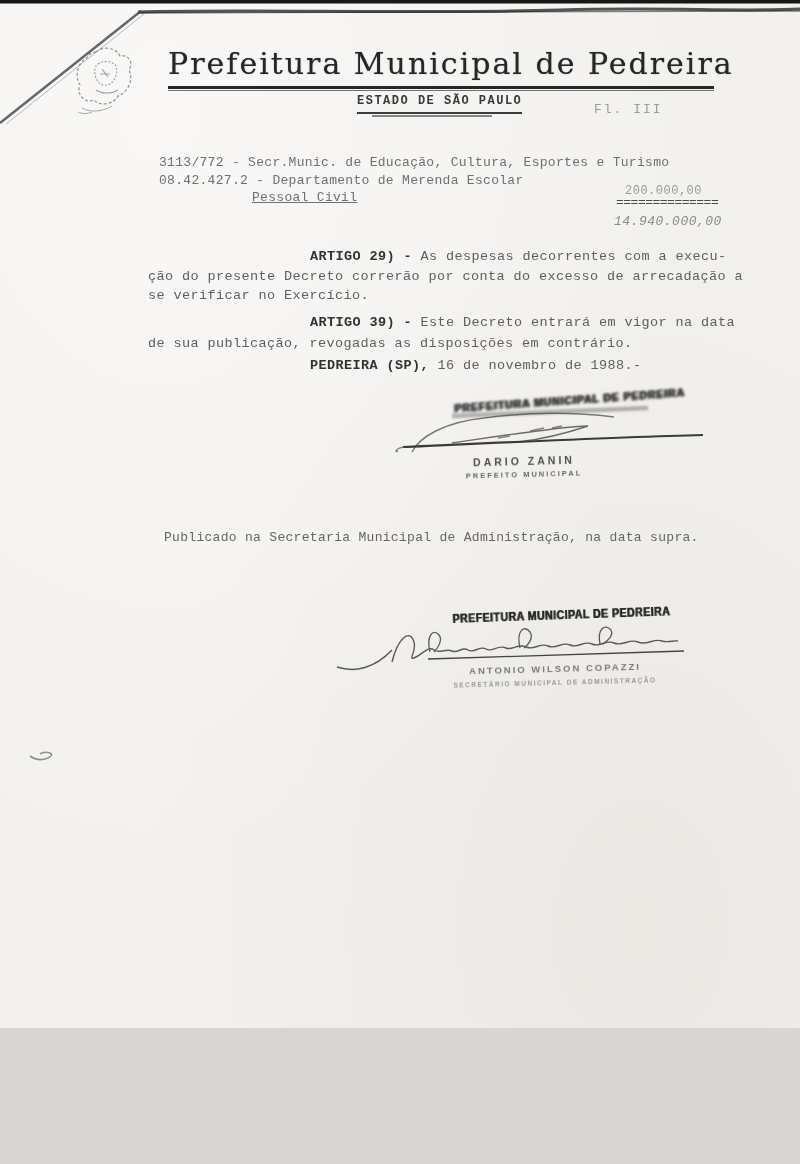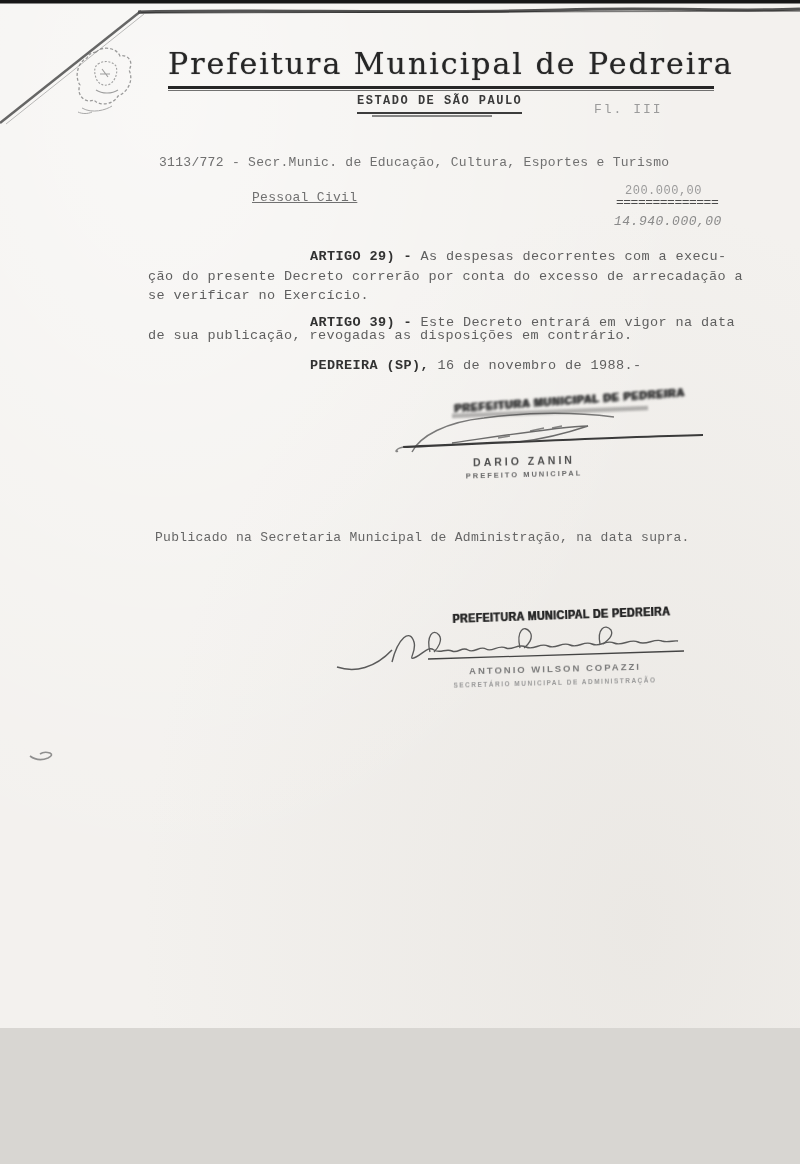--- a/index.html
+++ b/index.html
@@ -82,39 +82,40 @@
   </div>
 
   <div class="abs title" style="left:168px;top:46px;">Prefeitura Municipal de Pedreira</div>
   <div class="abs title-rule" style="left:168px;top:86px;width:546px;height:3px;"></div>
   <div class="abs title-rule2" style="left:168px;top:90px;width:546px;height:1px;"></div>
   <div class="abs subtitle" style="left:357px;top:94px;">ESTADO DE SÃO PAULO</div>
   <div class="abs subtitle-rule" style="left:372px;top:115px;width:120px;height:1.5px;"></div>
   <div class="abs flnum" style="left:594px;top:102px;">Fl. III</div>
 
   <div class="abs body-line" style="left:159px;top:155px;">3113/772 - Secr.Munic. de Educação, Cultura, Esportes e Turismo</div>
+  <div class="abs body-line" style="left:159px;top:173px;">08.42.427.2 - Departamento de Merenda Escolar</div>
   <div class="abs body-line" style="left:252px;top:190px;text-decoration:underline;">Pessoal Civil</div>
   <div class="abs amount1" style="left:625px;top:184px;">200.000,00</div>
   <div class="abs amount-rule" style="left:616px;top:195px;">==============</div>
   <div class="abs amount2" style="left:614px;top:214px;">14.940.000,00</div>
 
   <div class="abs para" style="left:310px;top:249px;"><b>ARTIGO 29) -</b><span>  As despesas decorrentes com a execu-</span></div>
   <div class="abs para" style="left:148px;top:269px;">ção do presente Decreto correrão por conta do excesso de arrecadação a</div>
   <div class="abs para" style="left:148px;top:288px;">se verificar no Exercício.</div>
 
   <div class="abs para" style="left:310px;top:315px;"><b>ARTIGO 39) -</b><span> Este Decreto entrará em vigor na  data</span></div>
-  <div class="abs para" style="left:148px;top:328px;">de sua publicação, revogadas as disposições em contrário.</div>
+  <div class="abs para" style="left:148px;top:336px;">de sua publicação, revogadas as disposições em contrário.</div>
 
   <div class="abs para" style="left:310px;top:358px;"><b class="bold-ink">PEDREIRA (SP),</b><span> 16 de novembro de 1988.-</span></div>
 
   <div class="abs stamp1" style="left:454px;top:402px;">PREFEITURA MUNICIPAL DE PEDREIRA</div>
   <div class="abs mayor-name" style="left:444px;top:455px;width:160px;">DARIO ZANIN</div>
   <div class="abs mayor-title" style="left:444px;top:470px;width:160px;">PREFEITO MUNICIPAL</div>
 
-  <div class="abs body-line" style="left:155px;top:530px;color:#666;">Publicado na Secretaria Municipal de Administração, na data supra.</div>
+  <div class="abs body-line" style="left:164px;top:530px;color:#666;">Publicado na Secretaria Municipal de Administração, na data supra.</div>
 
   <div class="abs stamp2" style="left:452px;top:611px;">PREFEITURA MUNICIPAL DE PEDREIRA</div>
   <div class="abs sec-name" style="left:440px;top:663px;width:230px;">ANTONIO WILSON COPAZZI</div>
   <div class="abs sec-title" style="left:430px;top:679px;width:250px;">SECRETÁRIO MUNICIPAL DE ADMINISTRAÇÃO</div>
 
   <svg class="overlay" width="800" height="1164" viewBox="0 0 800 1164">
     <rect x="0" y="0" width="800" height="3.5" fill="#171717"></rect>
     <path d="M138,12 C240,9 420,14 560,10 C660,7 740,12 800,9" stroke="#2c2c2c" stroke-width="3" fill="none" opacity="0.8" style="filter:blur(0.5px)"></path>
     <path d="M138,13 C300,11 520,13 800,11" stroke="#1a1a1a" stroke-width="1.3" fill="none" opacity="0.55"></path>
     <path d="M141,11 L0,123" stroke="#4d4d4d" stroke-width="2.4" opacity="0.85" style="filter:blur(0.4px)"></path>

